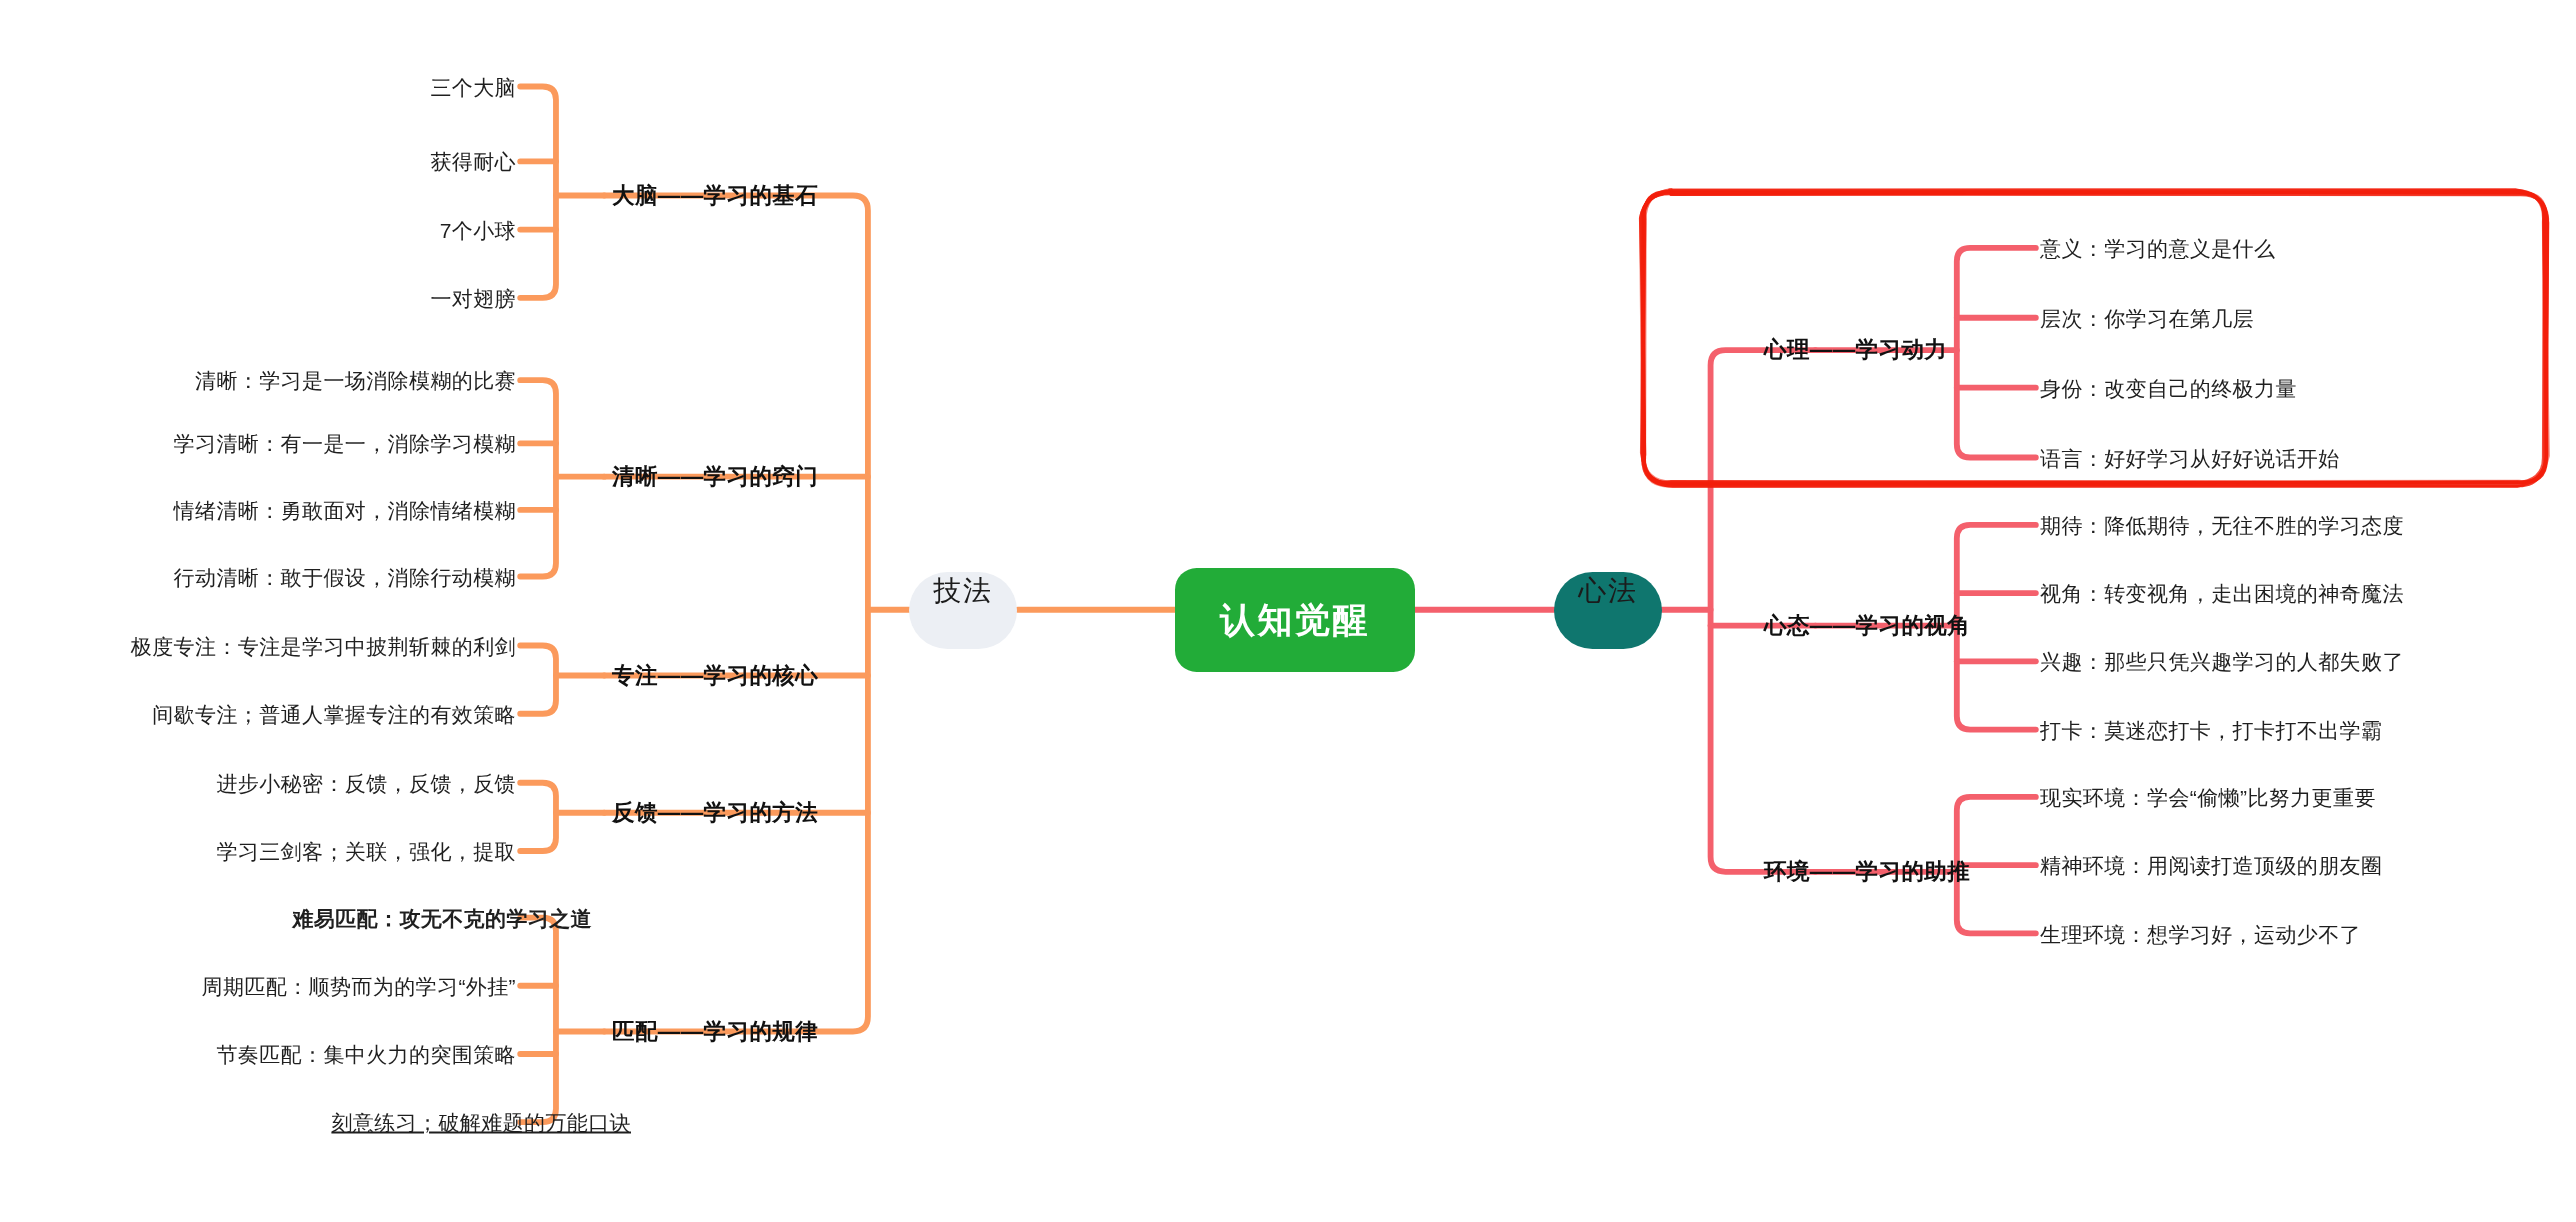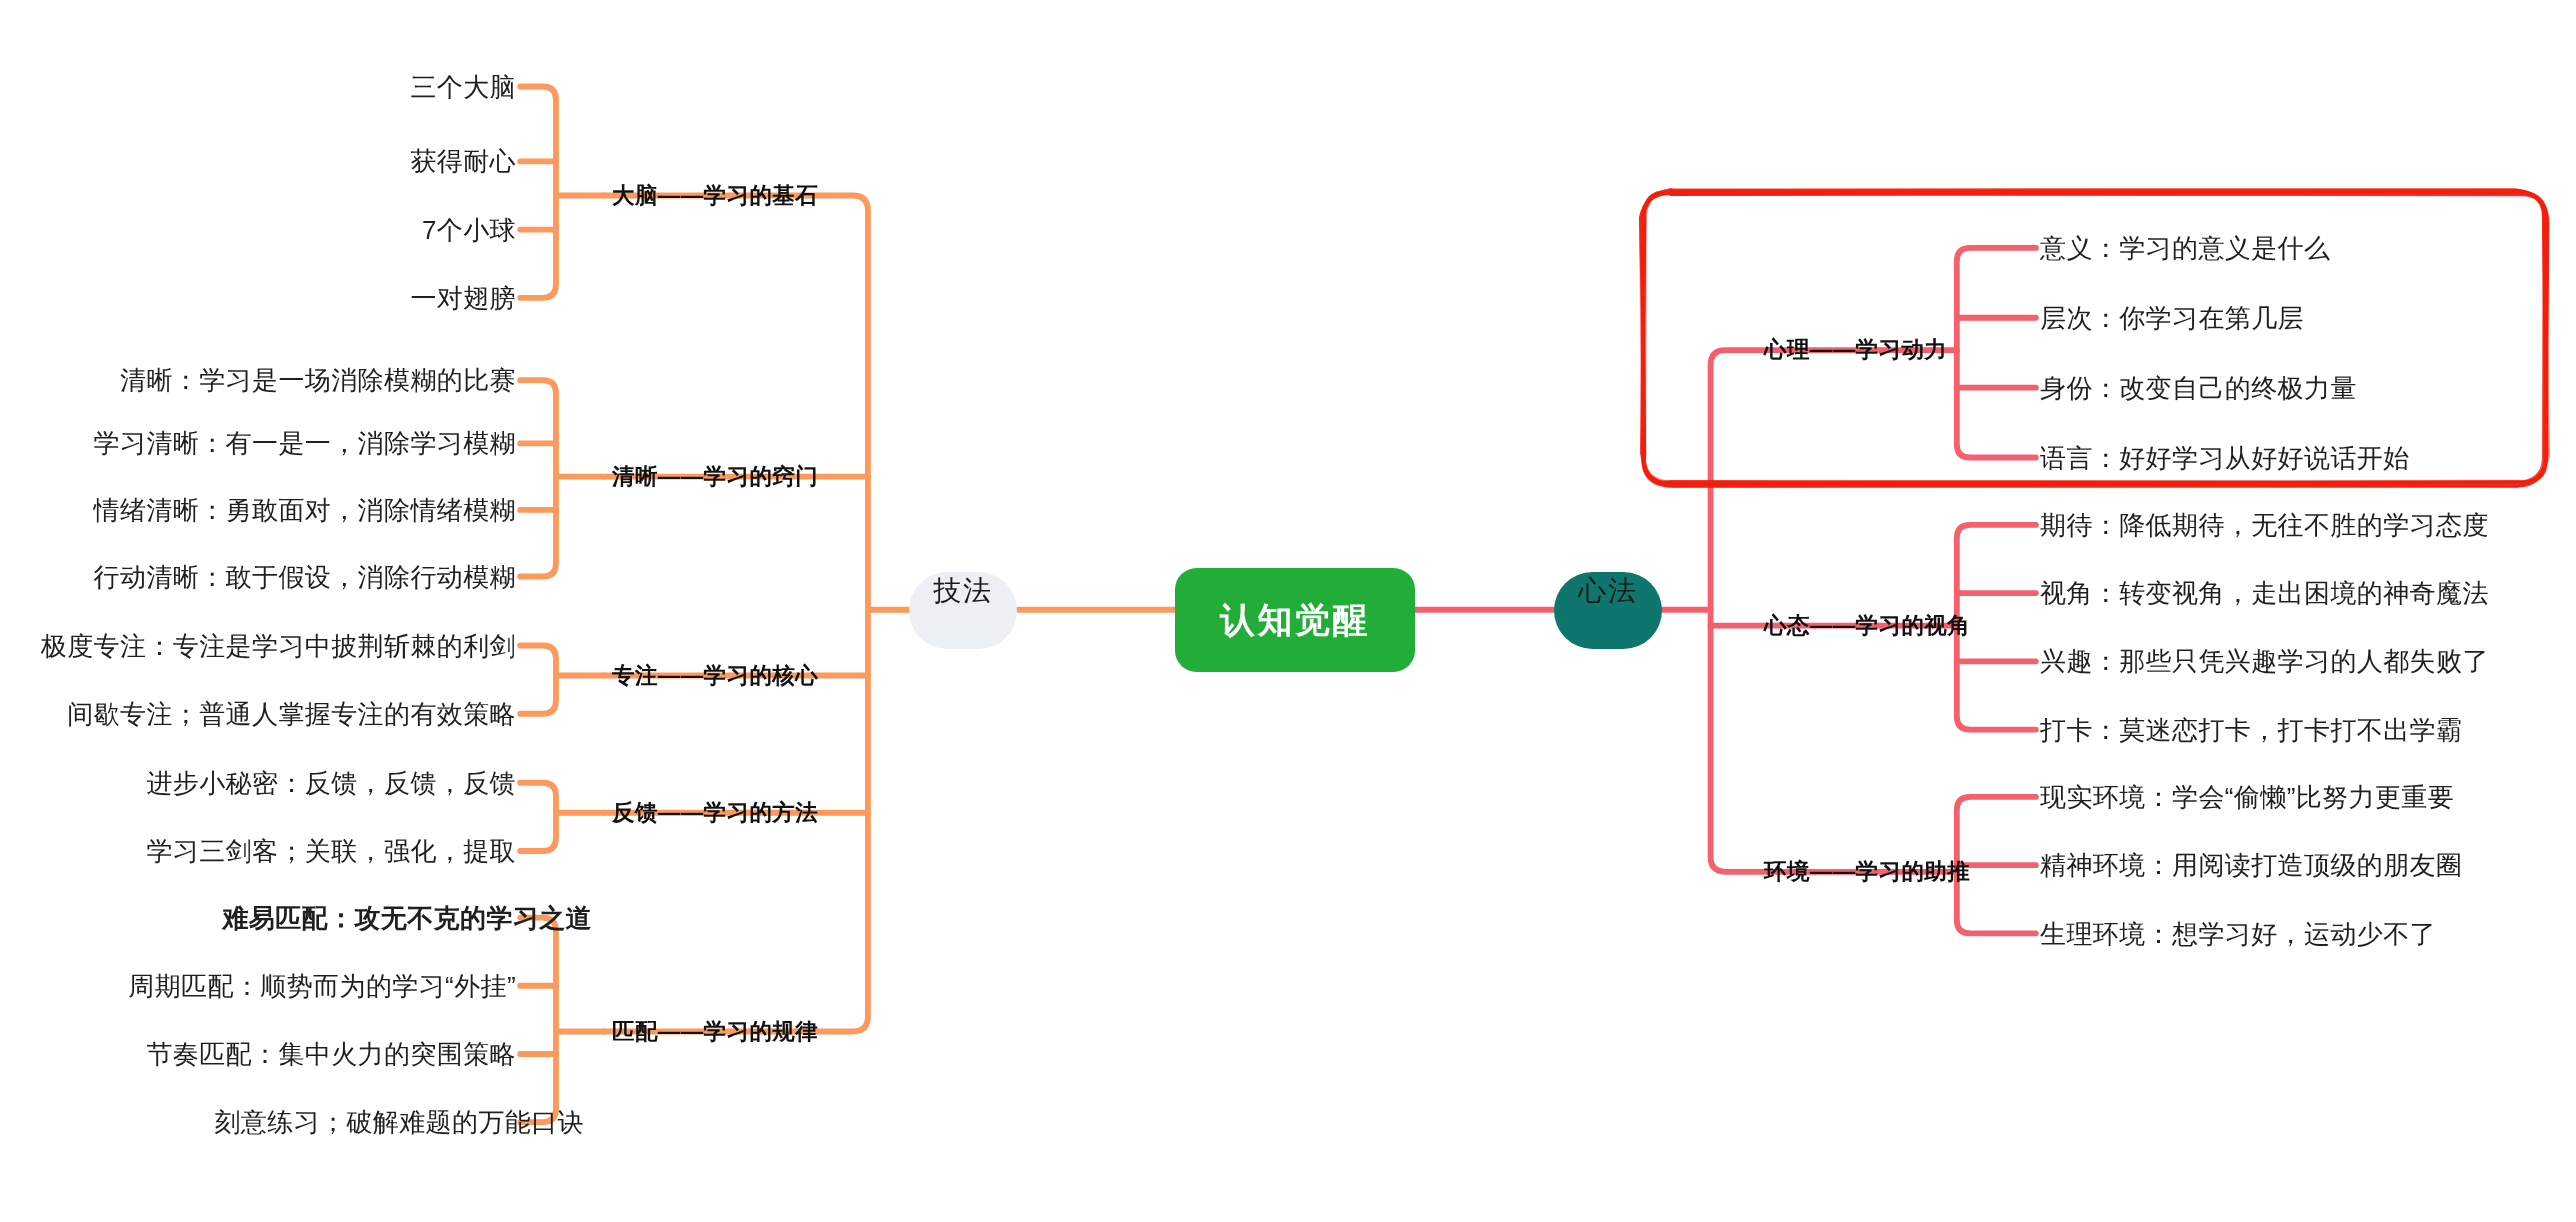--- a/index.html
+++ b/index.html
@@ -24,21 +24,21 @@
     height: 1222px;
     pointer-events: none;
   }
   .node {
     position: absolute;
     white-space: nowrap;
     color: #1f1f1f;
   }
   
   .leaf {
-    font-size: 26px;
+    font-size: 21px;
     line-height: 1;
     font-weight: 400;
     letter-spacing: 0.4px;
   }
   .leaf.left  { text-align: right; transform: translateY(-50%); }
   .leaf.right { text-align: center;  transform: translateY(-50%); }
 
   
   .branch {
     font-size: 22.5px;
@@ -186,21 +186,21 @@
       <div class="node branch left" style="left: 612px; top: 676px;">专注——学习的核心</div>
       <div class="node leaf left" style="right: 2060px; top: 646px;">极度专注：专注是学习中披荆斩棘的利剑</div>
       <div class="node leaf left" style="right: 2060px; top: 714px;">间歇专注；普通人掌握专注的有效策略</div>
       <div class="node branch left" style="left: 612px; top: 813px;">反馈——学习的方法</div>
       <div class="node leaf left" style="right: 2060px; top: 783px;">进步小秘密：反馈，反馈，反馈</div>
       <div class="node leaf left" style="right: 2060px; top: 851px;">学习三剑客；关联，强化，提取</div>
       <div class="node branch left" style="left: 612px; top: 1032px;">匹配——学习的规律</div>
       <div class="node leaf left" style="right: 1984px; top: 918px; font-weight: bold;">难易匹配：攻无不克的学习之道</div>
       <div class="node leaf left" style="right: 2060px; top: 986px;">周期匹配：顺势而为的学习“外挂”</div>
       <div class="node leaf left" style="right: 2060px; top: 1054px;">节奏匹配：集中火力的突围策略</div>
-      <div class="node leaf left" style="right: 1992px; top: 1122px;">刻意练习；破解难题的万能口诀</div>
+      <div class="node leaf left" style="right: 1945px; top: 1122px; text-decoration: underline;">刻意练习；破解难题的万能口诀</div>
       <div class="node branch right" style="left: 1764px; top: 350px;">心理——学习动力</div>
       <div class="node leaf right" style="left: 2040px; top: 248px;">意义：学习的意义是什么</div>
       <div class="node leaf right" style="left: 2040px; top: 318px;">层次：你学习在第几层</div>
       <div class="node leaf right" style="left: 2040px; top: 388px;">身份：改变自己的终极力量</div>
       <div class="node leaf right" style="left: 2040px; top: 458px;">语言：好好学习从好好说话开始</div>
       <div class="node branch right" style="left: 1764px; top: 626px;">心态——学习的视角</div>
       <div class="node leaf right" style="left: 2040px; top: 525px;">期待：降低期待，无往不胜的学习态度</div>
       <div class="node leaf right" style="left: 2040px; top: 593px;">视角：转变视角，走出困境的神奇魔法</div>
       <div class="node leaf right" style="left: 2040px; top: 661px;">兴趣：那些只凭兴趣学习的人都失败了</div>
       <div class="node leaf right" style="left: 2040px; top: 730px;">打卡：莫迷恋打卡，打卡打不出学霸</div>

